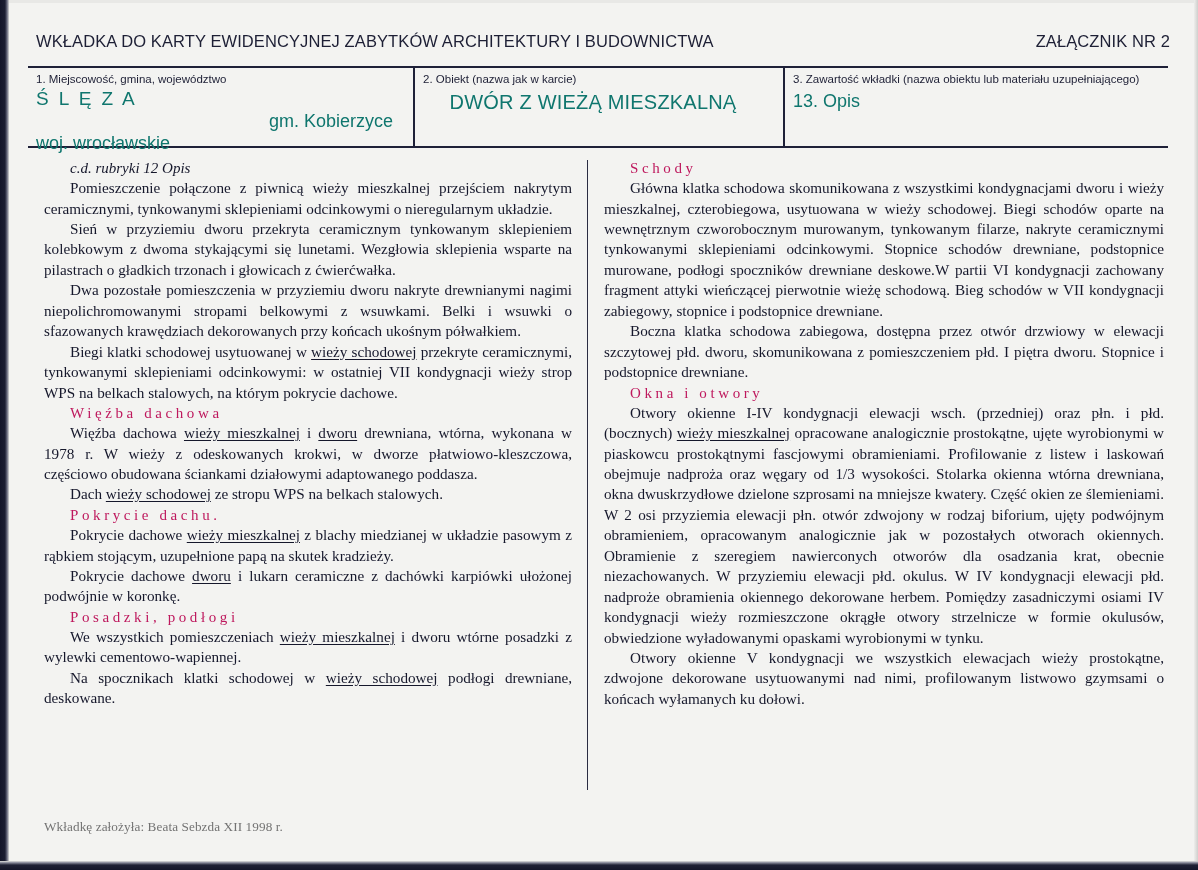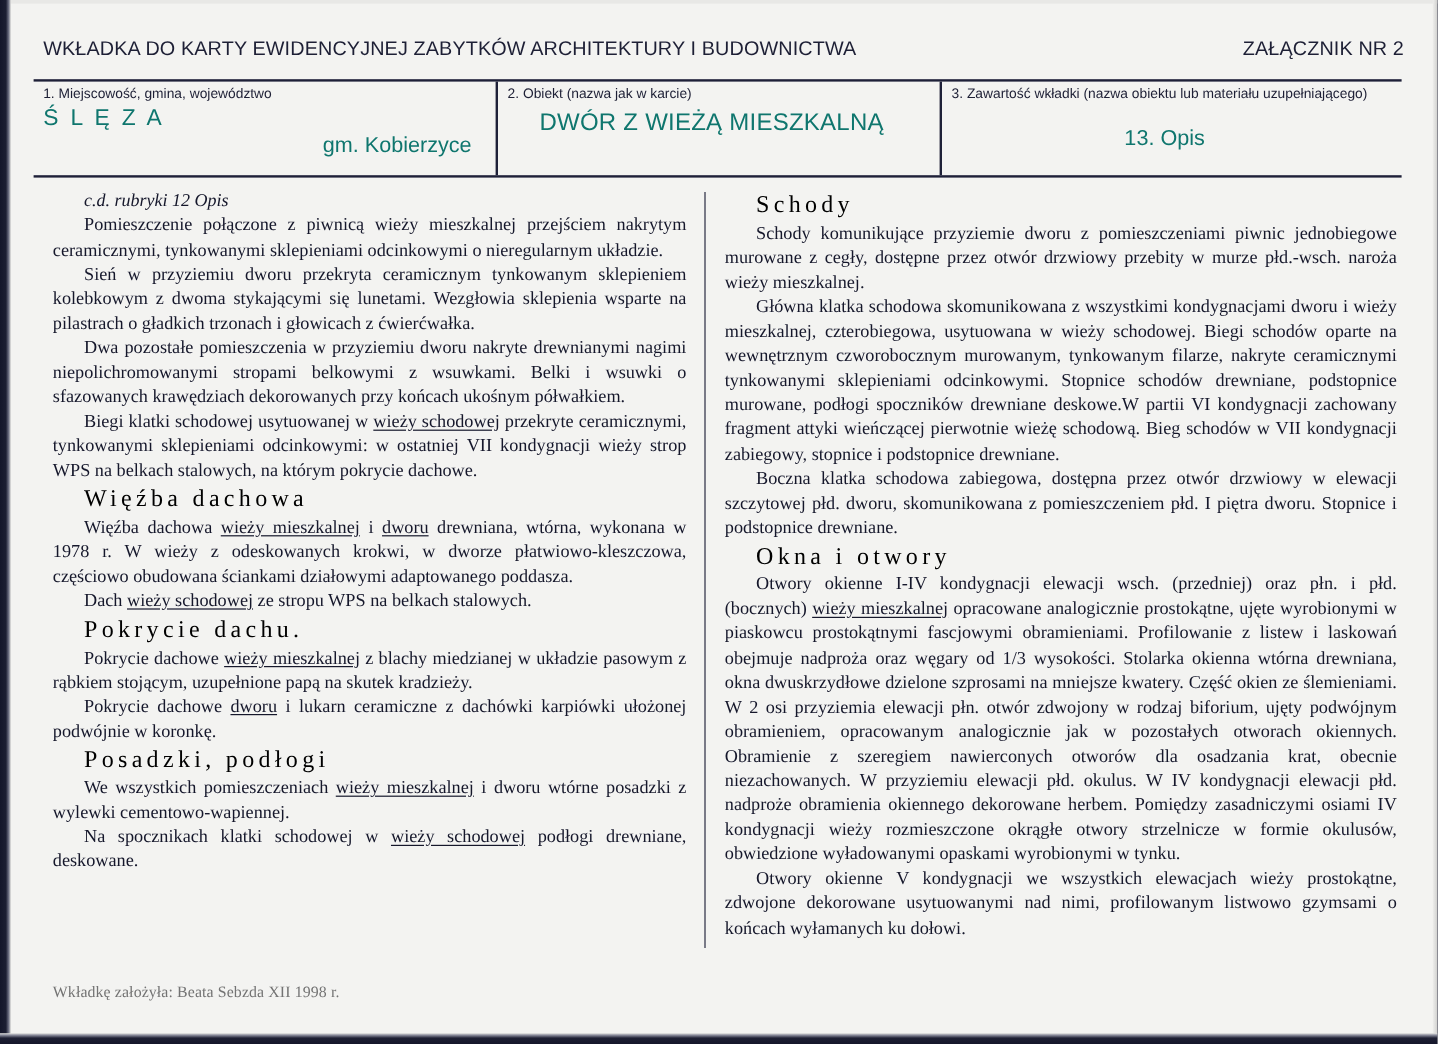--- a/index.html
+++ b/index.html
@@ -113,23 +113,22 @@
   .v-gmina { font-size: 18px; margin-top: 1px; text-align: right; }
   .v-woj   { font-size: 18px; margin-top: 1px; }
 
   .v-center {
     text-align: center;
     font-size: 20px;
     margin-top: 5px;
     letter-spacing: 0.2px;
   }
   .v-center-sm {
-    text-align: center;
     font-size: 18px;
-    margin-top: 19px;
+    margin-top: 5px;
   }
 
   
   .col-divider {
     position: absolute;
     left: 587px;
     top: 160px;
     width: 0;
     height: 630px;
     border-left: 1.6px solid #2a2c42;
@@ -157,22 +156,22 @@
     font-style: italic;
     margin: 0 0 0 0;
     text-indent: 14px;
     font-size: 15px;
   }
 
   .sechead {
     margin: 17px 0 0 0;
     text-indent: 0;
     letter-spacing: 3.6px;
-    font-size: 20px;
-    color: #000000;
+    font-size: 15px;
+    color: #be185d;
   }
   .sechead.first { margin-top: 0; }
 
   .u { text-decoration: underline; text-underline-offset: 2px; }
 
   
   .footer {
     position: absolute;
     left: 44px;
     top: 819px;
@@ -194,20 +193,21 @@
   <div class="title-row">
     <div class="title-main">WKŁADKA DO KARTY EWIDENCYJNEJ ZABYTKÓW ARCHITEKTURY I BUDOWNICTWA</div>
     <div class="title-annex">ZAŁĄCZNIK NR 2</div>
   </div>
 
   <div class="hdr-table">
     <div class="hdr-cell c1">
       <div class="cell-label">1. Miejscowość, gmina, województwo</div>
       <div class="cell-value v-sleza">Ś L Ę Z A</div>
       <div class="cell-value v-gmina">gm. Kobierzyce</div>
+      <div class="cell-value v-woj">woj. wrocławskie</div>
     </div>
     <div class="hdr-cell c2">
       <div class="cell-label">2. Obiekt (nazwa jak w karcie)</div>
       <div class="cell-value v-center">DWÓR Z WIEŻĄ MIESZKALNĄ</div>
     </div>
     <div class="hdr-cell c3">
       <div class="cell-label">3. Zawartość wkładki (nazwa obiektu lub materiału uzupełniającego)</div>
       <div class="cell-value v-center-sm">13. Opis</div>
     </div>
   </div>
@@ -229,21 +229,20 @@
     <p><span>Pokrycie dachowe </span><span class="u">wieży mieszkalnej</span><span> z blachy miedzianej w układzie pasowym z rąbkiem stojącym, uzupełnione papą na skutek kradzieży.</span></p>
     <p><span>Pokrycie dachowe </span><span class="u">dworu</span><span> i lukarn ceramiczne z dachówki karpiówki ułożonej podwójnie w koronkę.</span></p>
 
     <p class="sechead">Posadzki, podłogi</p>
     <p><span>We wszystkich  pomieszczeniach </span><span class="u">wieży mieszkalnej</span><span> i dworu wtórne posadzki z wylewki cementowo-wapiennej.</span></p>
     <p><span>Na spocznikach klatki schodowej w </span><span class="u">wieży schodowej</span><span> podłogi drewniane, deskowane.</span></p>
   </div>
 
   <div class="col col-right">
     <p class="sechead first">Schody</p>
-    <p>Schody komunikujące przyziemie dworu z pomieszczeniami piwnic jednobiegowe murowane z cegły, dostępne przez otwór drzwiowy przebity w murze płd.-wsch. naroża wieży mieszkalnej.</p>
     <p>Główna klatka schodowa skomunikowana z wszystkimi kondygnacjami dworu i wieży mieszkalnej, czterobiegowa, usytuowana w wieży schodowej. Biegi schodów oparte na wewnętrznym czworobocznym murowanym, tynkowanym filarze, nakryte ceramicznymi tynkowanymi sklepieniami odcinkowymi. Stopnice schodów drewniane, podstopnice murowane, podłogi spoczników drewniane deskowe.W partii VI kondygnacji zachowany fragment attyki wieńczącej pierwotnie wieżę schodową. Bieg schodów w VII kondygnacji zabiegowy, stopnice i podstopnice drewniane.</p>
     <p>Boczna klatka schodowa zabiegowa, dostępna przez otwór drzwiowy w elewacji szczytowej płd. dworu, skomunikowana z pomieszczeniem płd. I piętra dworu. Stopnice i podstopnice drewniane.</p>
 
     <p class="sechead">Okna i otwory</p>
     <p><span>Otwory okienne I-IV kondygnacji elewacji wsch. (przedniej) oraz płn. i płd. (bocznych) </span><span class="u">wieży mieszkalnej</span><span> opracowane analogicznie prostokątne, ujęte wyrobionymi w piaskowcu prostokątnymi fascjowymi obramieniami. Profilowanie z listew i laskowań obejmuje nadproża oraz węgary od 1/3 wysokości. Stolarka okienna wtórna drewniana, okna dwuskrzydłowe dzielone szprosami na mniejsze kwatery. Część okien ze ślemieniami. W 2 osi przyziemia elewacji płn. otwór zdwojony w rodzaj biforium, ujęty podwójnym obramieniem, opracowanym analogicznie jak w pozostałych otworach okiennych. Obramienie z szeregiem nawierconych otworów dla osadzania krat, obecnie niezachowanych. W przyziemiu elewacji płd. okulus. W IV kondygnacji elewacji płd. nadproże obramienia okiennego dekorowane herbem. Pomiędzy zasadniczymi osiami IV kondygnacji wieży rozmieszczone okrągłe otwory strzelnicze w formie okulusów, obwiedzione wyładowanymi opaskami wyrobionymi w tynku.</span></p>
     <p>Otwory okienne V kondygnacji we wszystkich elewacjach wieży prostokątne, zdwojone dekorowane usytuowanymi nad nimi, profilowanym listwowo gzymsami o końcach wyłamanych ku dołowi.</p>
   </div>
 
   <div class="footer">Wkładkę założyła: Beata Sebzda XII 1998 r.</div>
 </div>

